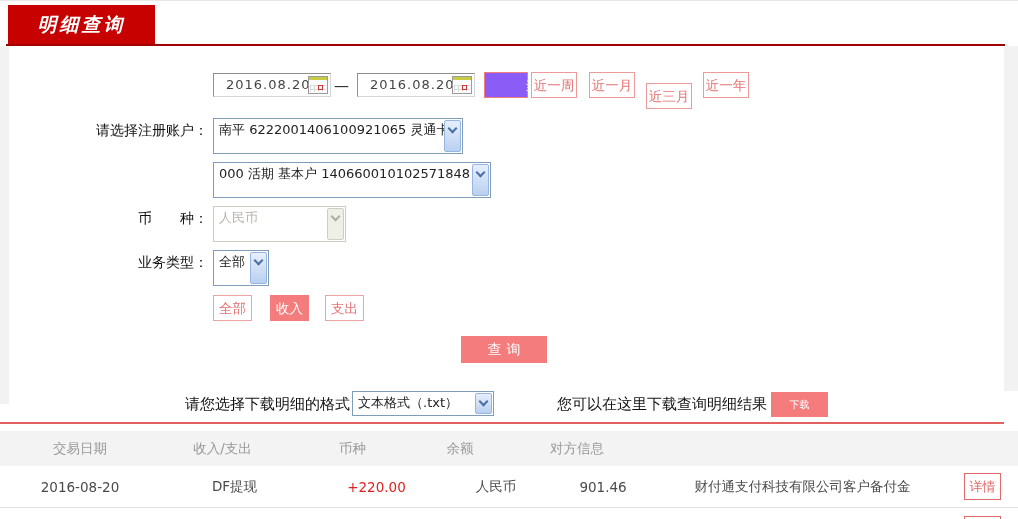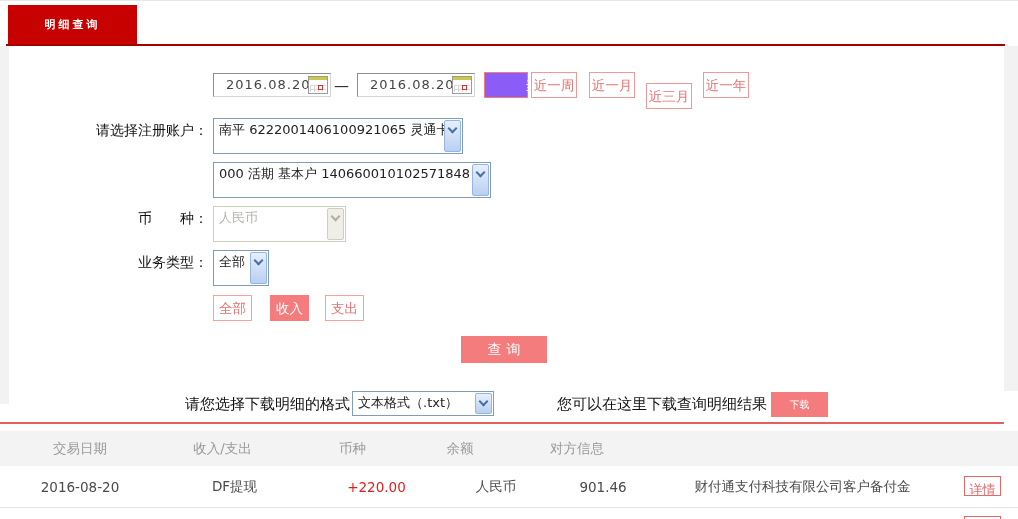--- a/index.html
+++ b/index.html
@@ -1,23 +1,23 @@
 <!DOCTYPE html>
 <html><head>
 <meta charset="utf-8">
 <style>
   * { margin:0; padding:0; box-sizing:border-box; }
   html,body { background:#fff; }
   body { font-family:"DejaVu Sans","Liberation Sans",sans-serif; }
   .page { position:relative; width:1018px; height:519px; background:#fff; overflow:hidden; border-top:1px solid #e8e8e8; }
 
   
-  .tab { position:absolute; left:8px; top:4px; width:129px; height:39px; background:#c70000;
-         color:#fff; font-size:11px; font-weight:bold; letter-spacing:3px;
-         line-height:39px; text-align:center; cursor:pointer; }
+  .tab { position:absolute; left:8px; top:4px; width:147px; height:39px; background:#c70000;
+         color:#fff; font-size:19px; font-weight:bold; letter-spacing:3px;
+         line-height:39px; text-align:center; cursor:pointer;font-style:italic; }
   .tab-underline { position:absolute; left:6px; top:43px; width:999px; height:2px; background:#a30000; }
 
   
   .strip { position:absolute; background:#f2f2f2; }
   .strip.left  { left:0; top:45px; width:9px;  height:358px; }
   .strip.right { left:1004px; top:45px; width:14px; height:345px; }
 
   
   .flabel { position:absolute; left:0; width:208px; text-align:right; font-size:14px; color:#111; }
   .flabel.spread { letter-spacing:4px; }
@@ -66,21 +66,21 @@
   .pink-line { position:absolute; left:0; top:421px; width:1004px; height:2px; background:#e26060; }
 
   
   .tbl { position:absolute; left:0; top:430px; width:1018px; }
   .trow { display:grid; grid-template-columns:160px 125px 135px 80px 110px 265px 1fr; align-items:center; }
   .trow > div { text-align:center; font-size:13.5px; }
   .thead { height:35px; background:#f3f3f3; color:#999; }
   .thead > div.cparty-h { text-align:left; padding-left:50px; }
   .tdata { height:42px; background:#fff; border-bottom:1px solid #e2e2e2; color:#4a4a4a;gap:12px; }
   .tdata .amount { color:#e02020; }
-  .detail-btn { display:inline-block; width:37px; height:20px; background:#fff; border:1px solid #e06a6a;
+  .detail-btn { display:inline-block; width:37px; height:27px; background:#fff; border:1px solid #e06a6a;
                 color:#e06a6a; font-size:13px; line-height:25px; text-align:center; cursor:pointer; }
   .tdata.partial { border-bottom:none; height:60px; align-items:start; }
   .tdata.partial > div { padding-top:8px; }
 </style>
 </head>
 <body>
 
 <div class="page">
 
   <div class="tab">明细查询</div>

